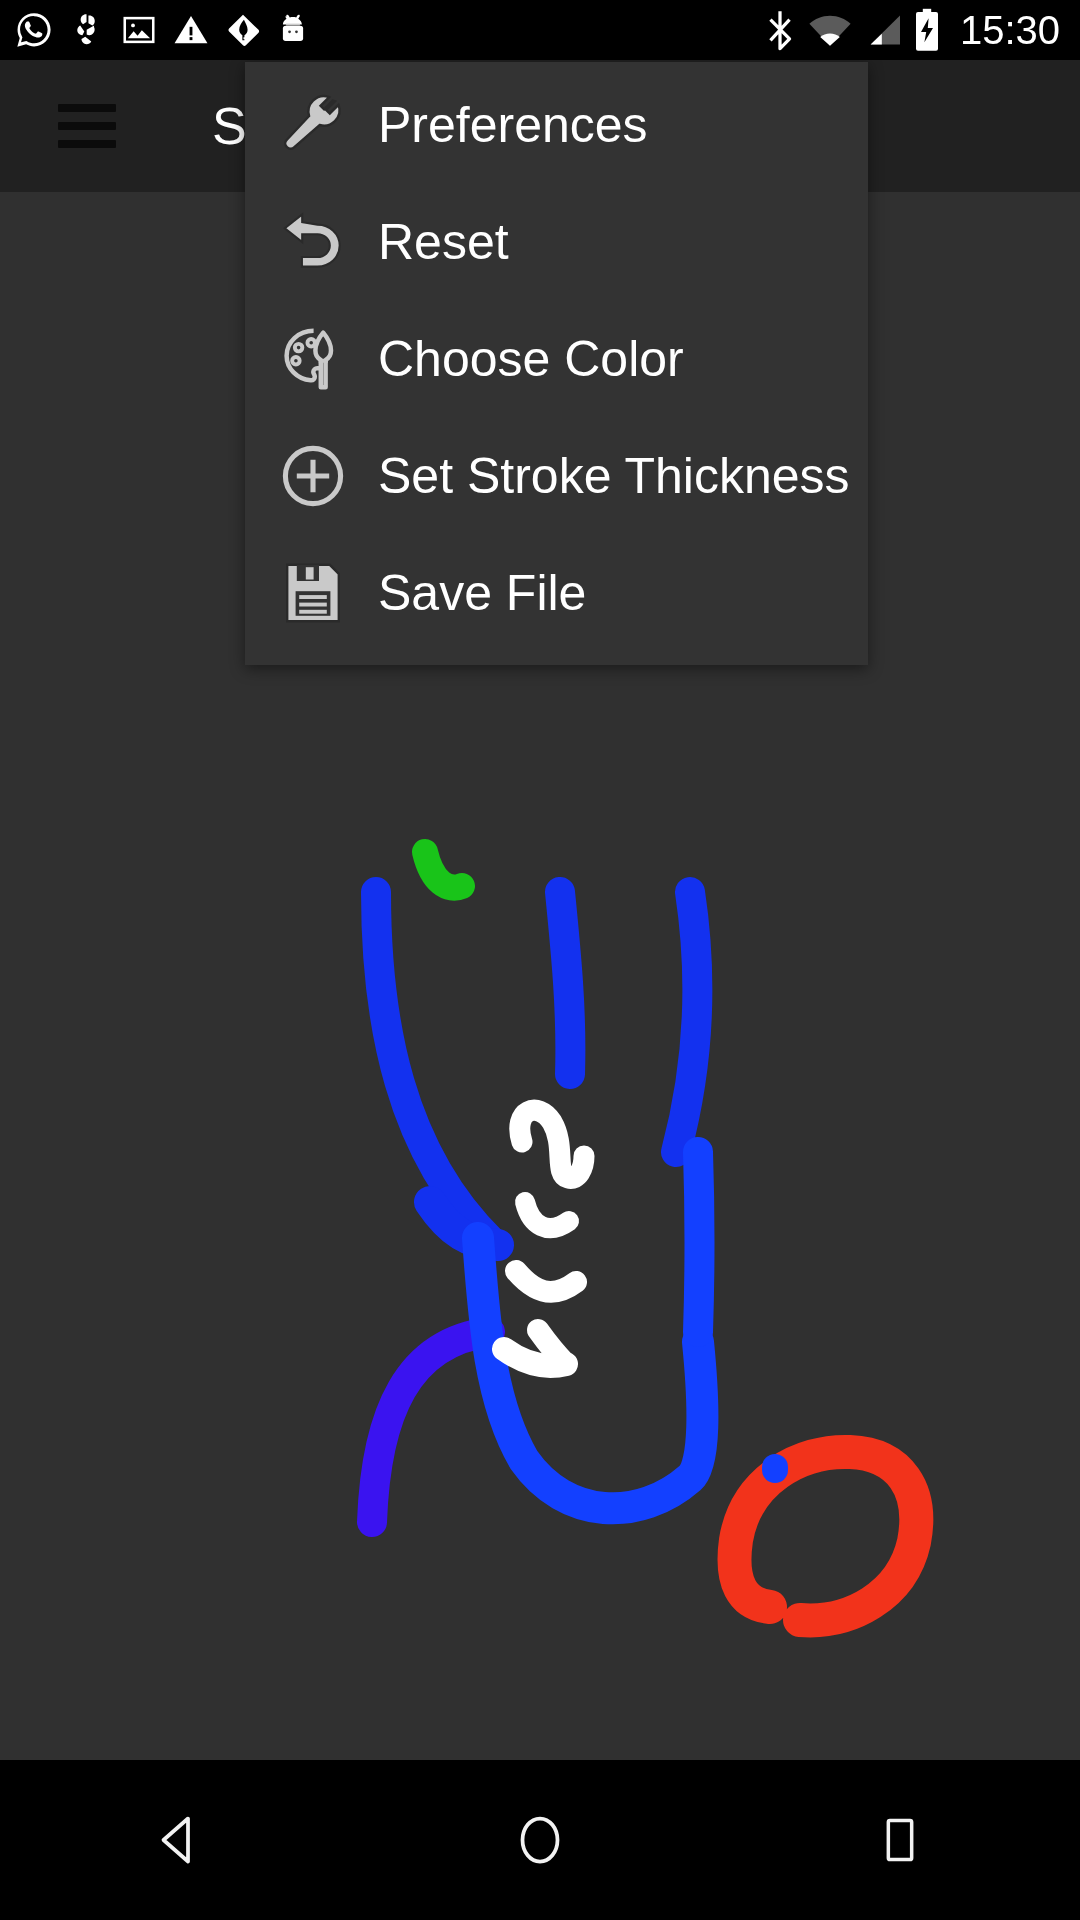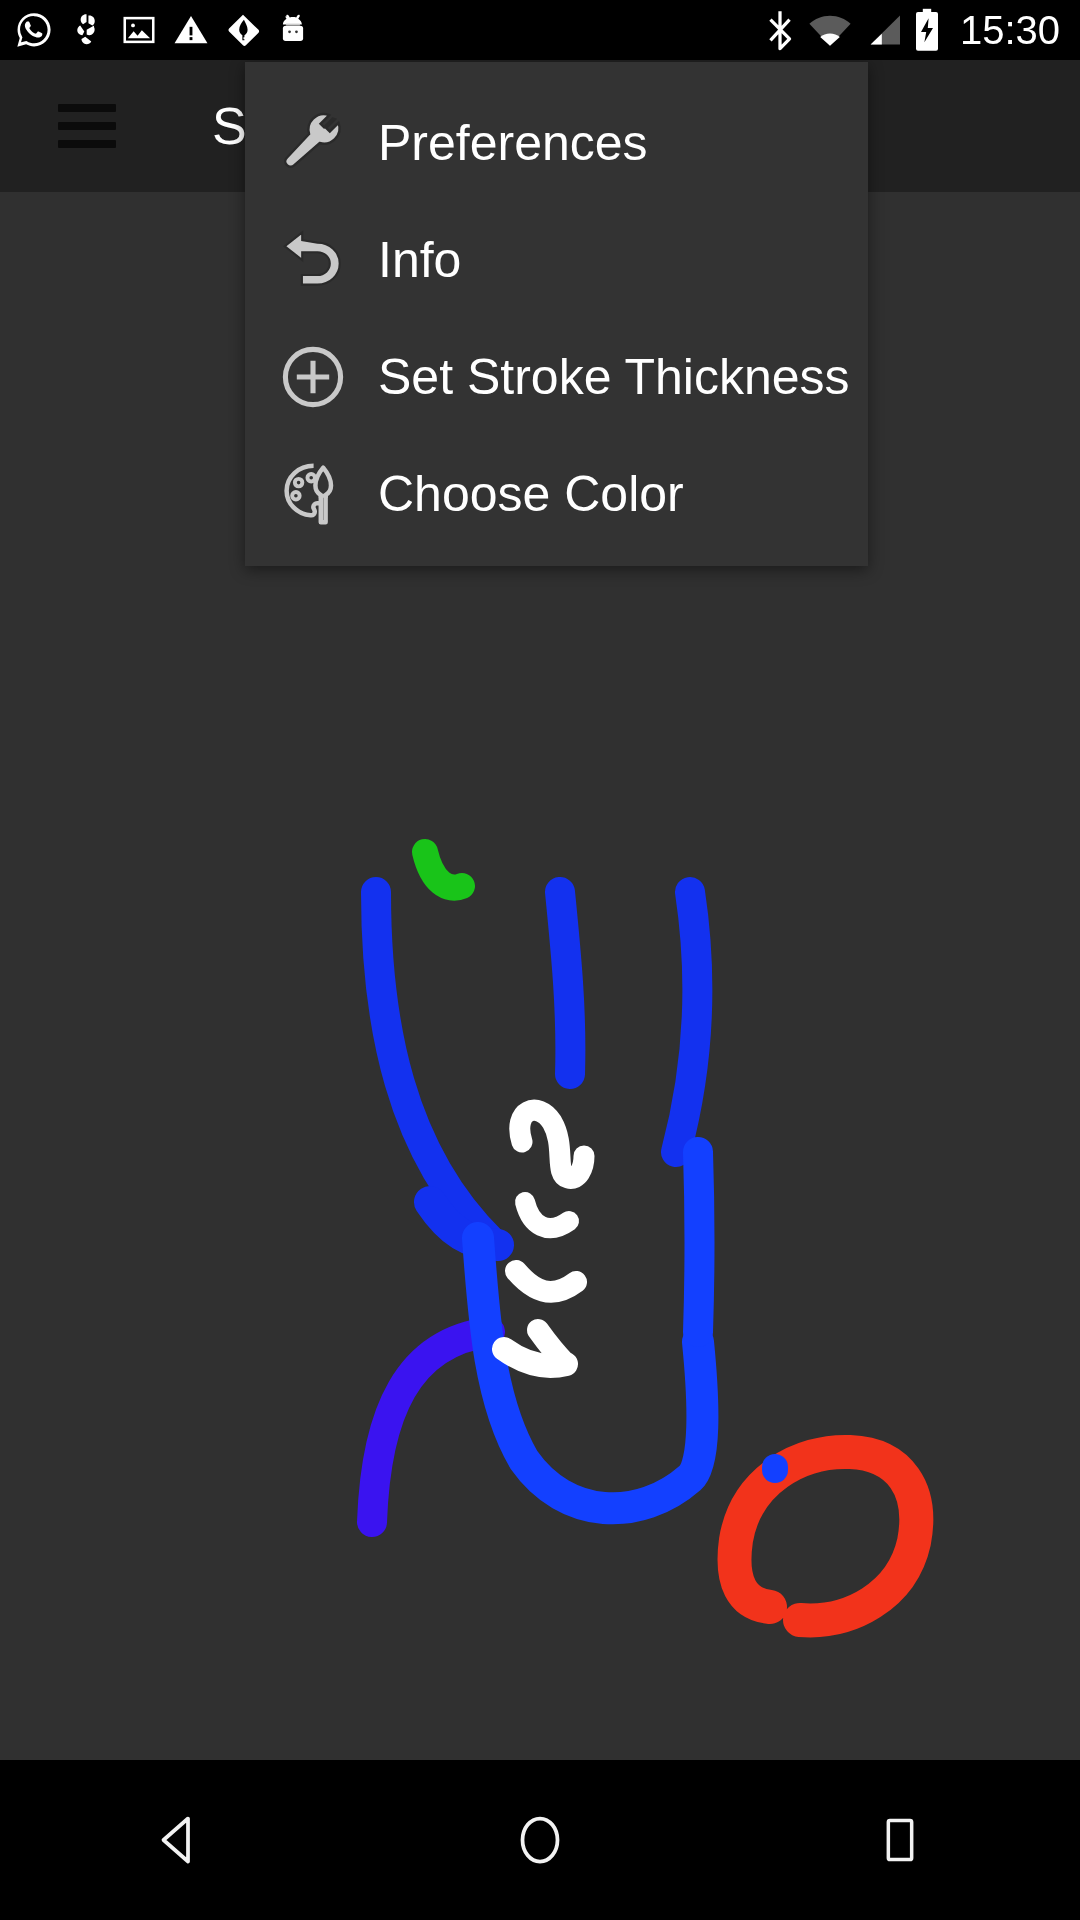--- a/index.html
+++ b/index.html
@@ -102,21 +102,21 @@
   }
   .canvas-area svg { display: block; }
 
   
   .popup-menu {
     position: absolute;
     top: 62px;
     left: 245px;
     width: 623px;
     background: #333333;
-    padding: 22px 0 14px 0;
+    padding: 4px 0 14px 0;
     box-shadow: 0 4px 14px rgba(0,0,0,0.45);
     box-sizing: border-box;
   }
   .menu-item {
     height: 117px;
     display: flex;
     align-items: center;
     padding-left: 30px;
     box-sizing: border-box;
     cursor: pointer;
@@ -283,47 +283,61 @@
       <div class="menu-label">Preferences</div>
     </div>
 
 
     <div class="menu-item">
       <div class="menu-icon">
         <svg width="72" height="72" viewBox="0 0 24 24">
           <path fill="#c9c9c9" stroke="#2a2a2a" stroke-width="0.7" d="M8.4 5.4V2.8L2.6 7.4l5.8 4.6V9.4h5.1c2.3 0 4.1 1.7 4.1 3.8s-1.8 3.8-4.1 3.8H8.3v3.2h5.2c4.1 0 7.4-3.1 7.4-7s-3.3-7-7.4-7z"></path>
         </svg>
       </div>
-      <div class="menu-label">Info</div>
-    </div>
-
-    <div class="menu-item">
-      <div class="menu-icon">
-        <svg width="72" height="72" viewBox="0 0 24 24">
-          <circle cx="12" cy="12" r="9.2" fill="none" stroke="#c9c9c9" stroke-width="1.7"></circle>
-          <path d="M12 6.6v10.8M6.6 12h10.8" stroke="#c9c9c9" stroke-width="1.7" stroke-linecap="butt"></path>
-        </svg>
-      </div>
-      <div class="menu-label">Set Stroke Thickness</div>
+      <div class="menu-label">Reset</div>
     </div>
 
     <div class="menu-item">
       <div class="menu-icon">
         <svg width="72" height="72" viewBox="0 0 24 24">
           <path fill="none" stroke="#c9c9c9" stroke-width="1.5" stroke-linejoin="round" d="M12.2 2.6c-5 0-9 3.7-9 8.3 0 4.3 3.5 7.8 8 8.2.9.1 1.4-.6 1.4-1.2 0-.6-.5-1-.5-1.6 0-.7.6-1.2 1.3-1.2h1.7"></path>
           <circle cx="7.2" cy="8.2" r="1.25" fill="none" stroke="#c9c9c9" stroke-width="1.3"></circle>
           <circle cx="11.4" cy="6.6" r="1.25" fill="none" stroke="#c9c9c9" stroke-width="1.3"></circle>
           <circle cx="6.3" cy="12.6" r="1.25" fill="none" stroke="#c9c9c9" stroke-width="1.3"></circle>
           <path fill="none" stroke="#c9c9c9" stroke-width="1.5" stroke-linejoin="round" d="M15.4 3.2c1.6 1.9 2.6 4.2 2.6 6 0 1.5-.8 2.6-1.8 3.1v9.1h-1.6v-9.1c-1-.5-1.8-1.6-1.8-3.1 0-1.8 1-4.1 2.6-6z"></path>
           <path d="M13.9 12.6h3.1" stroke="#c9c9c9" stroke-width="1.3"></path>
         </svg>
       </div>
       <div class="menu-label">Choose Color</div>
     </div>
 
+    <div class="menu-item">
+      <div class="menu-icon">
+        <svg width="72" height="72" viewBox="0 0 24 24">
+          <circle cx="12" cy="12" r="9.2" fill="none" stroke="#c9c9c9" stroke-width="1.7"></circle>
+          <path d="M12 6.6v10.8M6.6 12h10.8" stroke="#c9c9c9" stroke-width="1.7" stroke-linecap="butt"></path>
+        </svg>
+      </div>
+      <div class="menu-label">Set Stroke Thickness</div>
+    </div>
+
+    <div class="menu-item">
+      <div class="menu-icon">
+        <svg width="72" height="72" viewBox="0 0 24 24">
+          <path fill="#c9c9c9" stroke="#2a2a2a" stroke-width="0.8" d="M3.4 2.6h14.2l3 3v15.8H3.4z"></path>
+          <rect x="6.6" y="2.6" width="7.4" height="5.4" fill="#333333"></rect>
+          <rect x="9.6" y="3.4" width="2.6" height="4.1" fill="#c9c9c9"></rect>
+          <rect x="6.2" y="11.4" width="11.6" height="8.2" fill="#333333"></rect>
+          <rect x="7.4" y="12.7" width="9.2" height="1.3" fill="#c9c9c9"></rect>
+          <rect x="7.4" y="15.2" width="9.2" height="1.3" fill="#c9c9c9"></rect>
+          <rect x="7.4" y="17.6" width="9.2" height="1.3" fill="#c9c9c9"></rect>
+        </svg>
+      </div>
+      <div class="menu-label">Save File</div>
+    </div>
 
 
   </div>
 
   <div class="nav-bar">
 
     <div class="nav-btn">
       <svg width="60" height="60" viewBox="0 0 24 24">
         <path fill="none" stroke="#f2f2f2" stroke-width="1.5" stroke-linejoin="round" d="M15.2 3.4L5.4 12l9.8 8.6z"></path>
       </svg>

